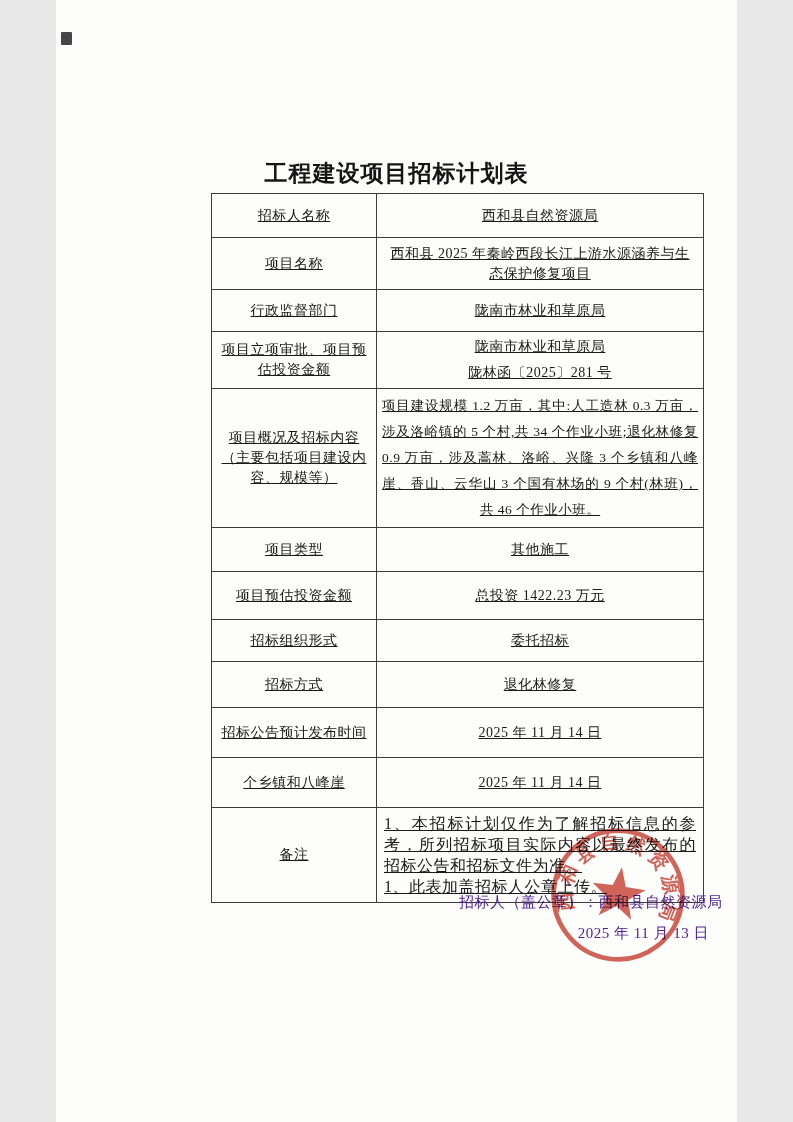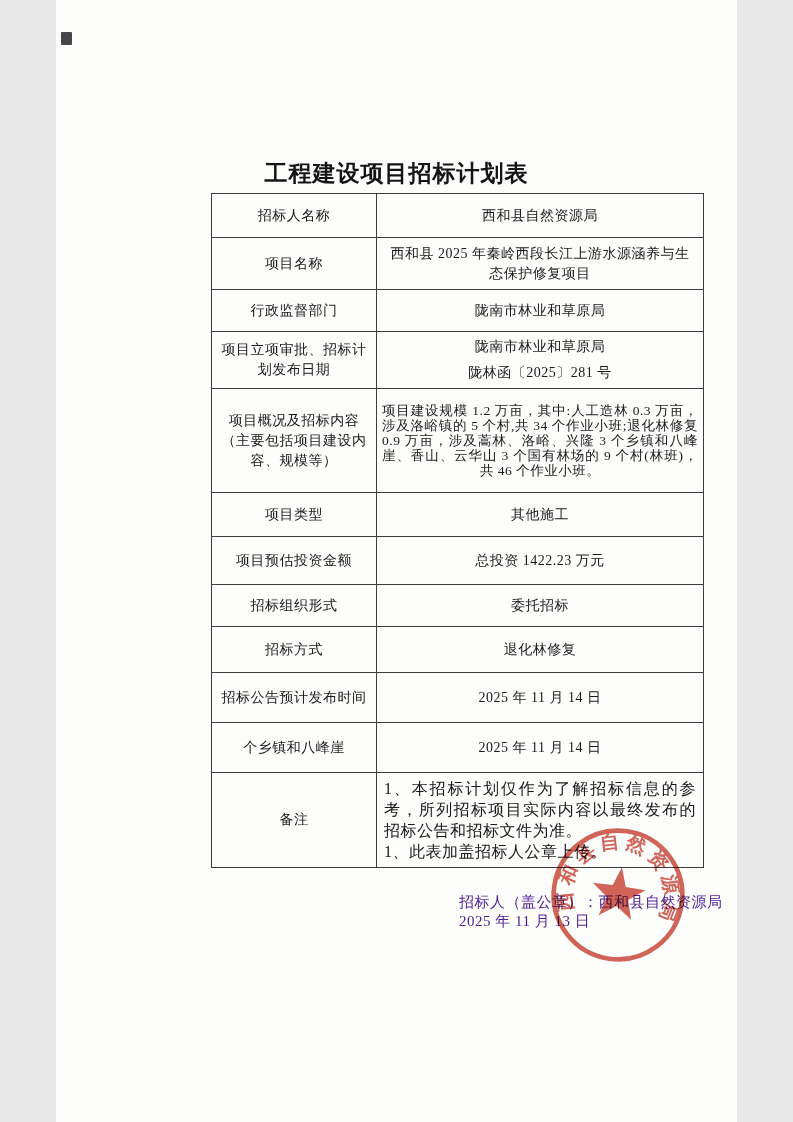--- a/index.html
+++ b/index.html
@@ -18,51 +18,52 @@
   }
   .doc-title{
     position:absolute;top:158px;left:0;width:100%;
     text-align:center;font-size:23px;font-weight:700;
     letter-spacing:1px;color:#141414;
   }
   table.plan-table{
     position:absolute;left:155px;top:193px;
     width:492px;table-layout:fixed;
     border-collapse:collapse;
+    text-decoration:underline;
   }
   table.plan-table td{
     border:1px solid #3d3d3d;
     font-size:14px;line-height:20px;
     letter-spacing:0.5px;color:#191919;
     vertical-align:middle;
     padding:2px 8px;
   }
   td.cell-label{text-align:center;}
   td.cell-value{text-align:center;}
   tr.h44{height:44px;} tr.h52{height:52px;} tr.h42{height:42px;}
   tr.h54{height:54px;} tr.h104{height:104px;} tr.h48{height:48px;}
   tr.h46{height:46px;} tr.h50{height:50px;margin-top:40px;} tr.h84{height:84px;}
   td.cell-value.stacked div{line-height:26px;}
   td.cell-value.justified{
     text-align:justify;text-align-last:center;
-    font-size:13.5px;line-height:15px;
+    font-size:13.5px;line-height:26px;
     padding:4px 5px;
   }
   td.cell-value.remark{
     text-align:justify;text-align-last:auto;
     font-size:16px;line-height:21px;
     padding:5px 7px;
   }
   td.cell-value.remark .remark-item{text-align:justify;}
   .footer{
     position:absolute;left:403px;top:893px;width:250px;
     font-size:15px;color:#4c1d95;letter-spacing:0.5px;
   }
   .footer .sign-line{white-space:nowrap;}
-  .footer .date-line{margin-top:0;text-align:left;}
+  .footer .date-line{margin-top:12px;text-align:right;}
   .stamp{
     position:absolute;left:479px;top:812px;
     width:166px;height:166px;
     mix-blend-mode:multiply;opacity:0.82;
     transform:rotate(8deg);
     pointer-events:none;
   }
 </style>
 </head>
 <body>
@@ -85,21 +86,21 @@
       </tr>
       <tr class="h52">
         <td class="cell-label">项目名称</td>
         <td class="cell-value">西和县 2025 年秦岭西段长江上游水源涵养与生态保护修复项目</td>
       </tr>
       <tr class="h42">
         <td class="cell-label">行政监督部门</td>
         <td class="cell-value">陇南市林业和草原局</td>
       </tr>
       <tr class="h54">
-        <td class="cell-label">项目立项审批、招标计划发布日期</td>
+        <td class="cell-label">项目立项审批、项目预估投资金额</td>
         <td class="cell-value stacked">
           <div>陇南市林业和草原局</div>
           <div>陇林函〔2025〕281 号</div>
         </td>
       </tr>
       <tr class="h104">
         <td class="cell-label">项目概况及招标内容（主要包括项目建设内容、规模等）</td>
         <td class="cell-value justified">项目建设规模 1.2 万亩，其中:人工造林 0.3 万亩，涉及洛峪镇的 5 个村,共 34 个作业小班;退化林修复 0.9 万亩，涉及蒿林、洛峪、兴隆 3 个乡镇和八峰崖、香山、云华山 3 个国有林场的 9 个村(林班)，共 46 个作业小班。</td>
       </tr>
       <tr class="h44">

